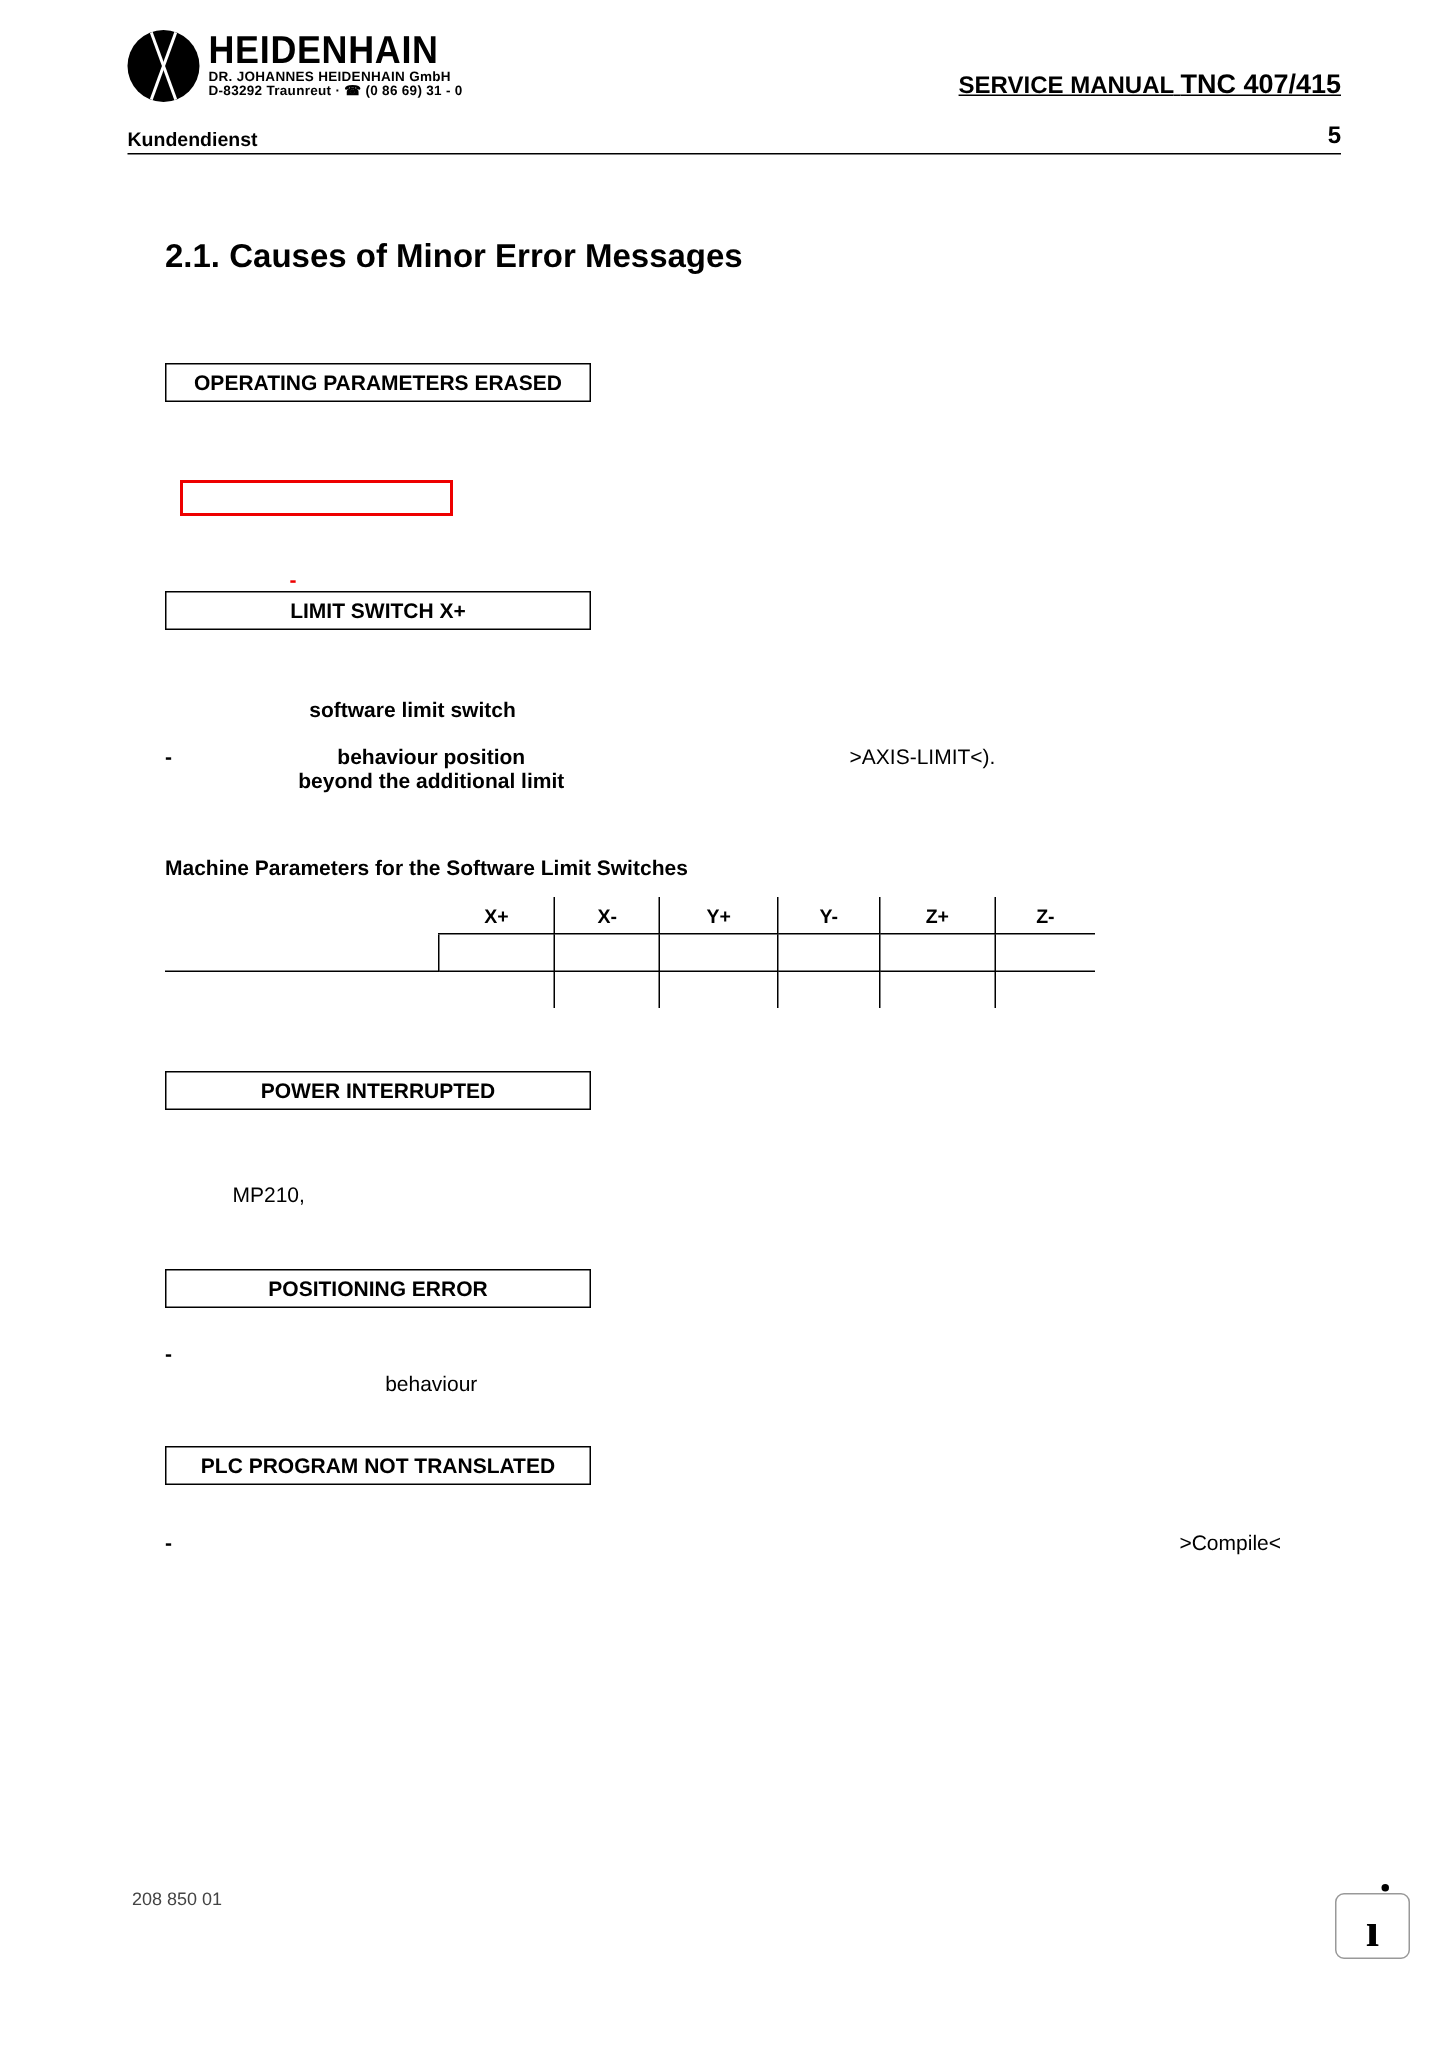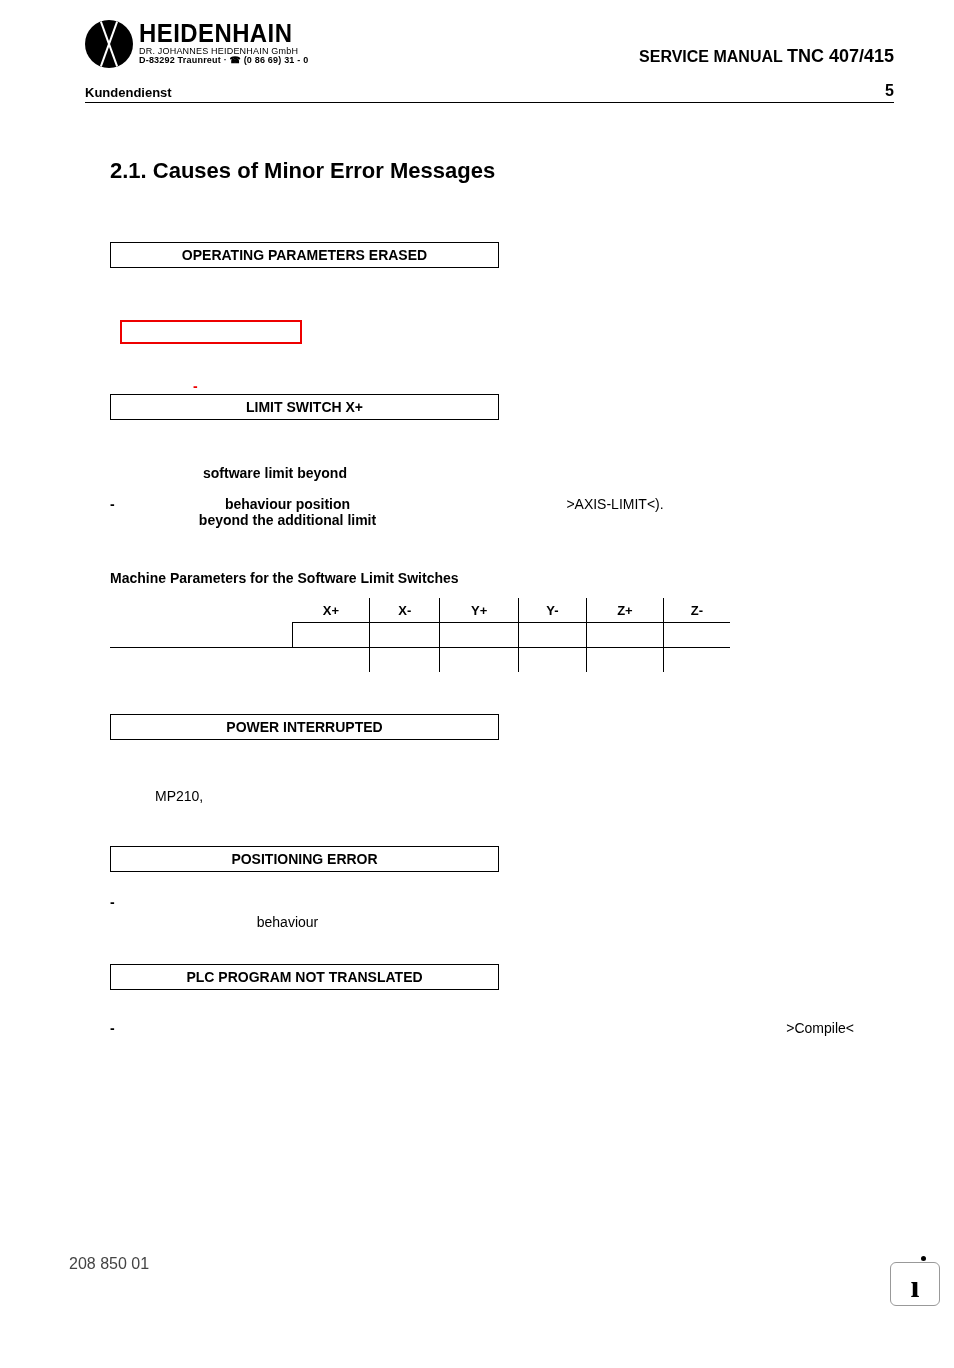--- a/index.html
+++ b/index.html
@@ -63,33 +63,34 @@
   }
   .logo-name {
     font-weight: 900;
     font-size: 26px;
     letter-spacing: 0.5px;
     transform: scaleX(0.92);
     transform-origin: left;
   }
   .logo-sub1 {
     font-size: 9px;
-    font-weight: normal;
+    font-weight: bold;
     letter-spacing: 0.2px;
     margin-top: 1px;
   }
   .logo-sub2 {
     font-size: 9px;
     letter-spacing: 0.2px;
     font-weight: bold;
   }
   .manual-title {
     font-weight: 900;
     font-size: 16px;
     padding-top: 26px;
+    text-decoration: underline;
   }
   .manual-model {
     font-weight: 900;
     font-size: 18px;
   }
   .kundendienst-row {
     display: flex;
     justify-content: space-between;
     align-items: flex-end;
     font-weight: 900;
@@ -107,21 +108,21 @@
     margin-top: 55px;
     margin-left: 25px;
   }
   .box {
     border: 1.5px solid #000;
     padding: 4px 12px;
     font-weight: 900;
     font-size: 14px;
     text-align: center;
     display: inline-block;
-    width: 389px;
+    width: 284px;
     box-sizing: border-box;
     margin-left: 25px;
   }
   .red-box {
     border: 2px solid #e00;
     width: 178px;
     height: 20px;
     margin-left: 35px;
     margin-top: 52px;
   }
@@ -171,22 +172,22 @@
     text-align: left !important;
     border-right: 1px solid #000;
   }
   .first-col-empty {
     border-right: none !important;
     border-bottom: none !important;
   }
   .footer-code {
     position: absolute;
     bottom: 95px;
-    left: 69px;
-    font-size: 16px;
+    left: 88px;
+    font-size: 12px;
     color: #444;
   }
   .info-icon {
     position: absolute;
     bottom: 62px;
     right: 14px;
     width: 48px;
     height: 42px;
     border-radius: 6px;
     border: 1px solid #999;
@@ -251,21 +252,21 @@
 
   <div class="box spacer-top">OPERATING PARAMETERS ERASED</div>
 
   <div style="position:relative;">
     <span class="red-dot" style="top:58px;">-</span>
     <div class="red-box"></div>
   </div>
 
   <div class="box" style="margin-top:50px;">LIMIT SWITCH X+</div>
 
-  <div class="sls-line">software limit beyond</div>
+  <div class="sls-line">software limit switch</div>
 
   <div style="position:relative; margin-top:15px;">
     <span style="position:absolute; left:25px; top:0; font-weight:bold;">-</span>
     <div class="split-row">
       <div class="split-left">
         <div style="text-align:center;"><span class="bold">behaviour position</span></div>
         <div style="text-align:center;"><span class="bold">beyond the additional limit</span></div>
       </div>
       <div class="split-right">
         <div style="text-align:center; width:280px;"><span>&gt;AXIS-LIMIT&lt;).</span></div>

